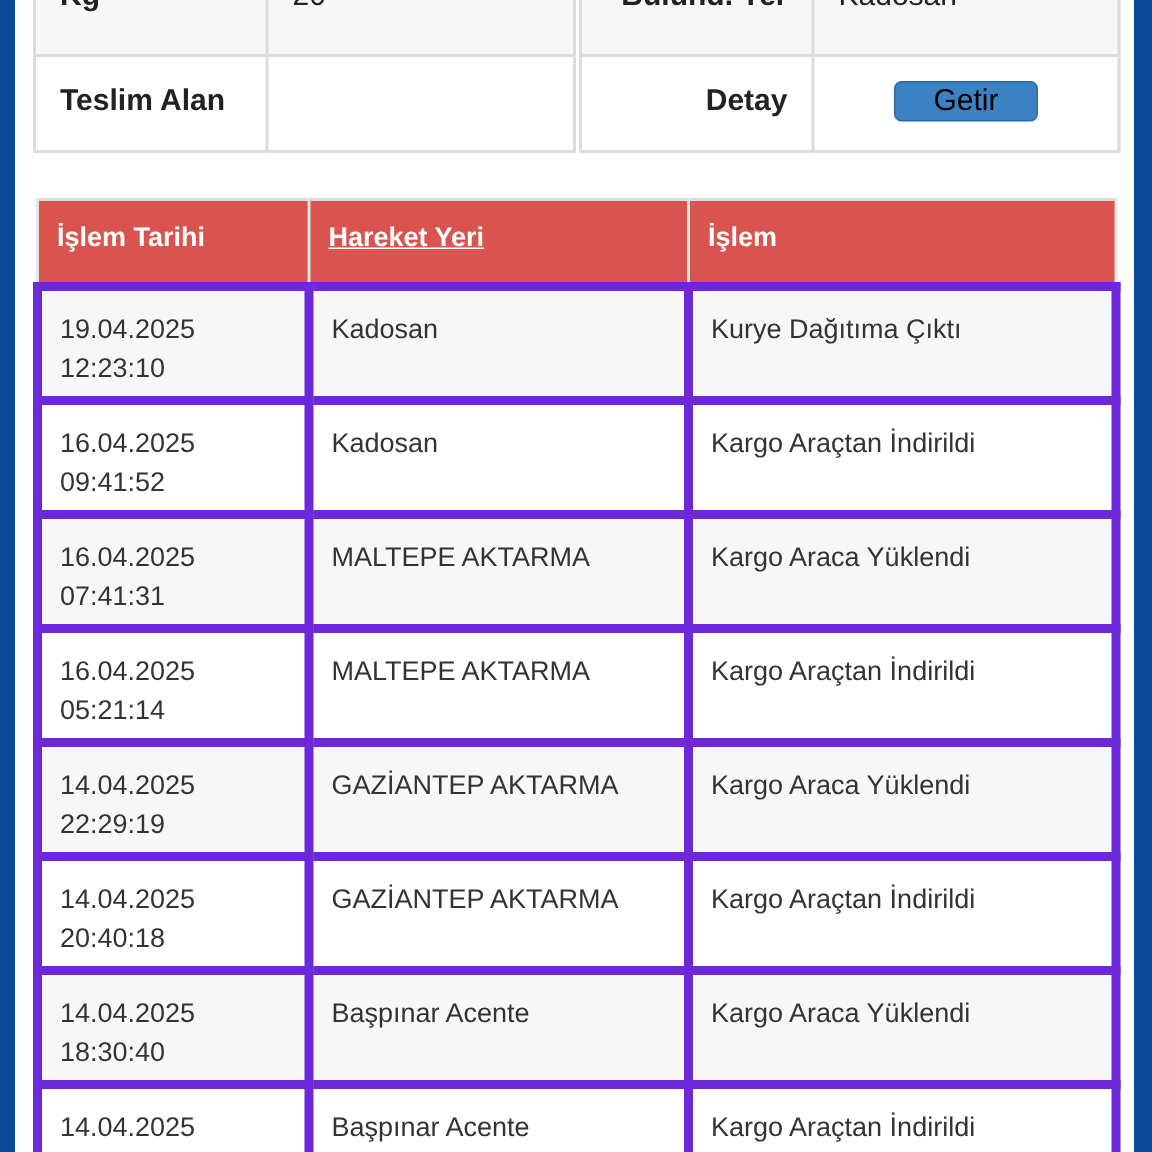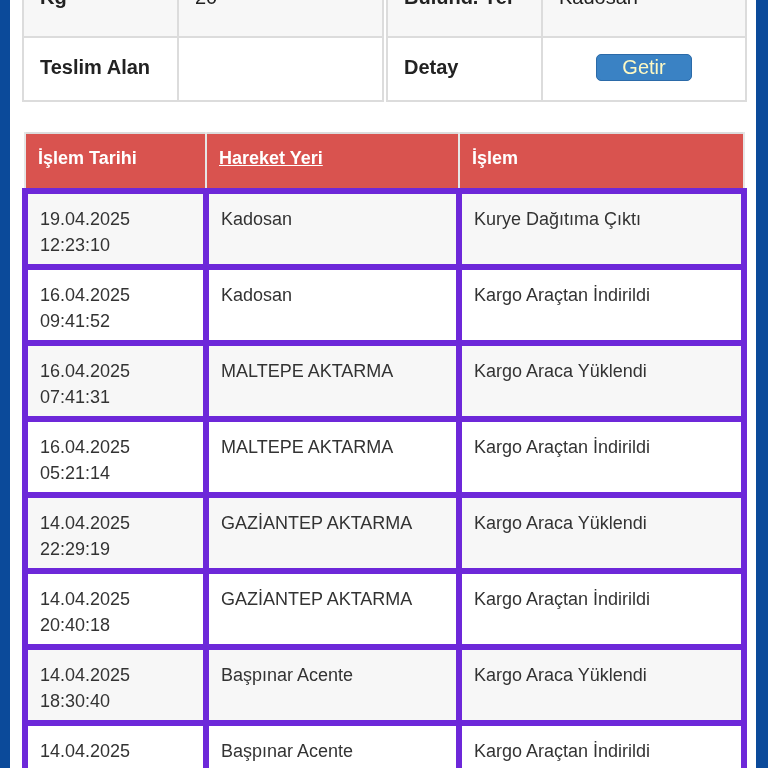--- a/index.html
+++ b/index.html
@@ -21,26 +21,26 @@
     }
     .info-table td {
       border: 2px solid #dcdcdc; vertical-align: top;
       font-size: 20px; color: #222; padding: 0 16px;
     }
     .info-table tr.shade td { background: #f7f7f7; }
     .info-table td.label { font-weight: bold; }
     #info-left { left: 12px; width: 362px; }
     #info-left td.label { width: 155px; }
     #info-right { left: 376px; width: 361px; }
-    #info-right td.label { width: 155px; }
+    #info-right td.label { width: 155px; text-align: right; }
     .row1 td { height: 64px; padding-top: 12px; box-sizing: border-box; }
     .row2 td { height: 64px; padding-top: 18px; box-sizing: border-box; }
     .getir-btn {
       display: block; margin: -2px auto 0; width: 96px; height: 27px;
-      background: #3a82c4; color: #fef9c3; border: 1px solid #2b6aa8;
+      background: #3a82c4; color: #000000; border: 1px solid #2b6aa8;
       border-radius: 5px; font-size: 20px; font-family: "Liberation Sans", sans-serif;
       line-height: 25px; text-align: center; padding: 0; cursor: pointer;
     }
     
     .moves {
       position: absolute; left: 12px; top: 132px; width: 725px;
       border-collapse: collapse; border: 2px solid #dcdcdc;
     }
     .moves th {
       background: #d9534f; color: #fff; font-weight: bold;

